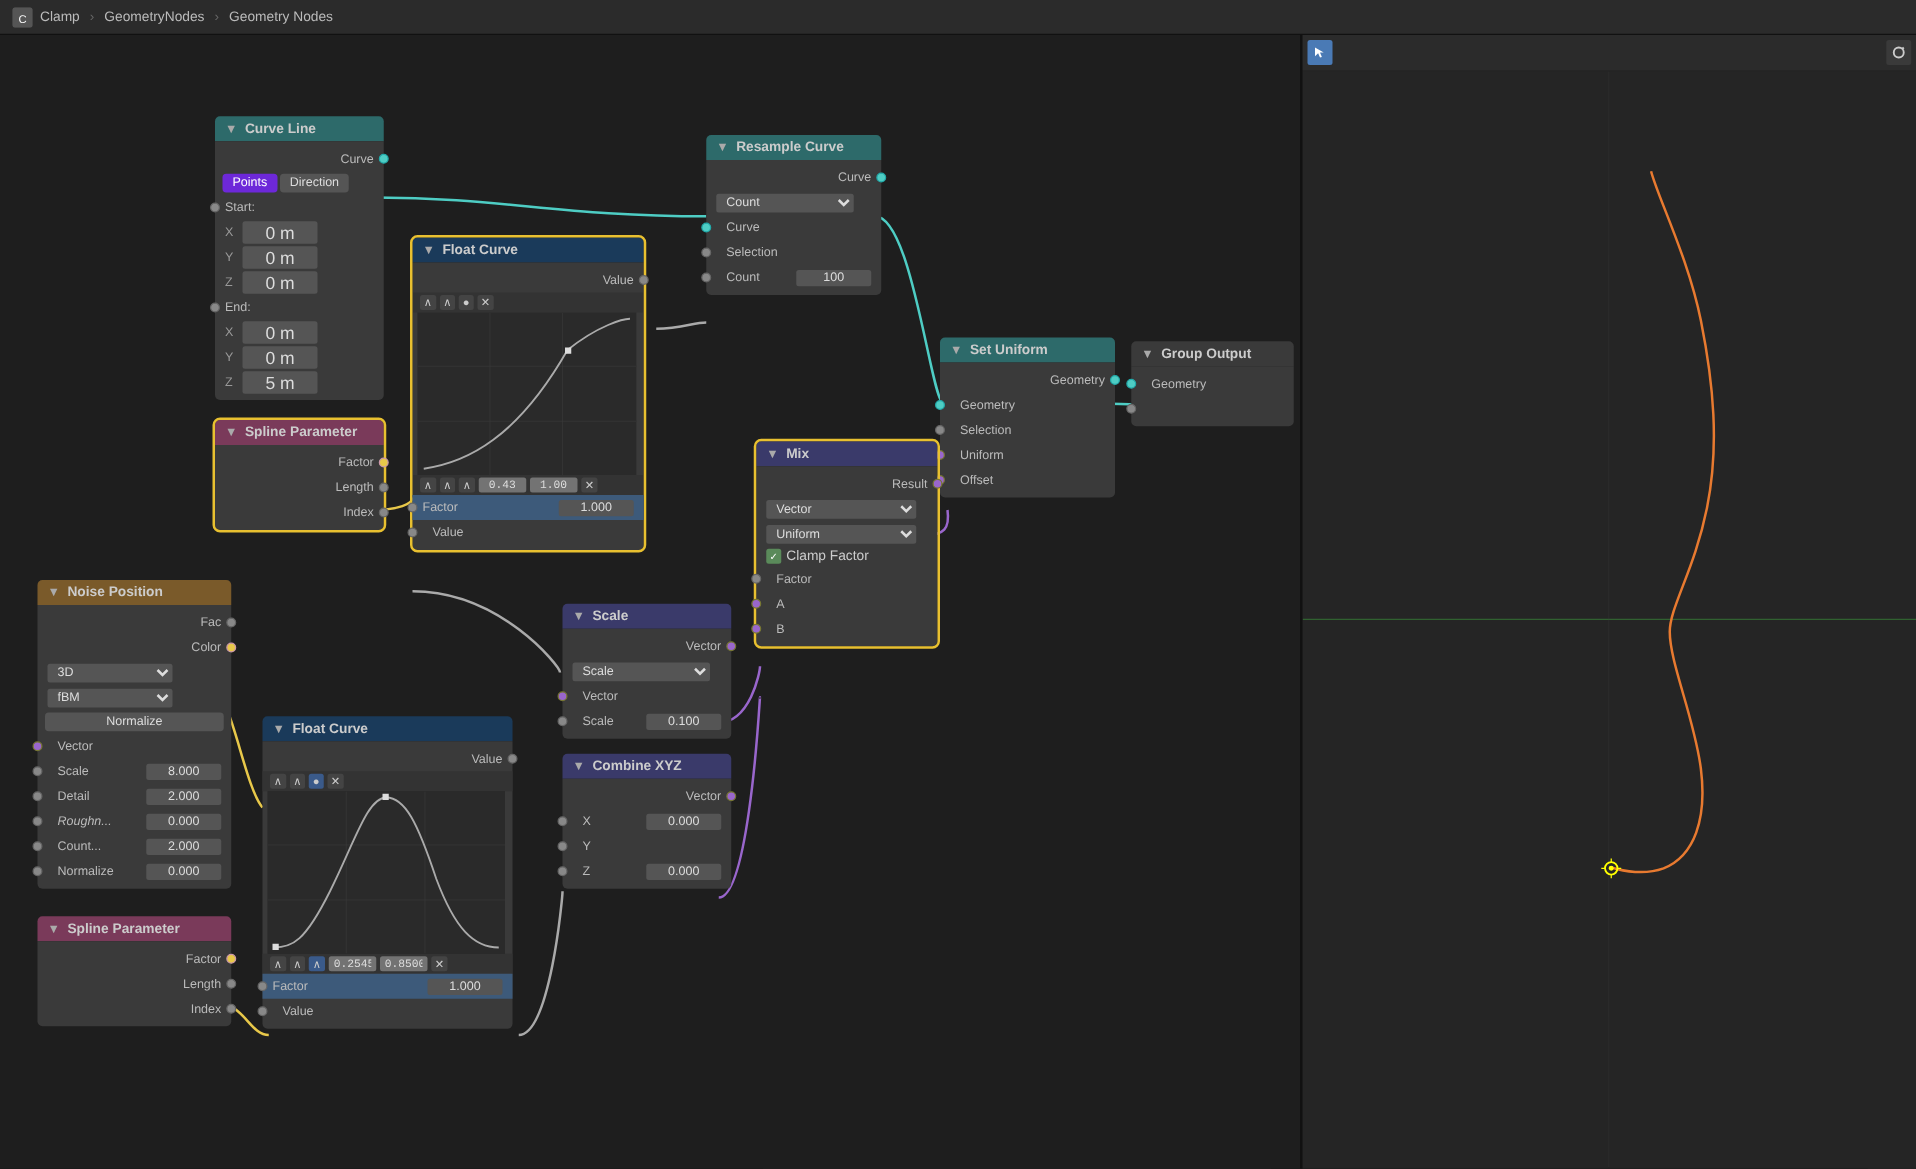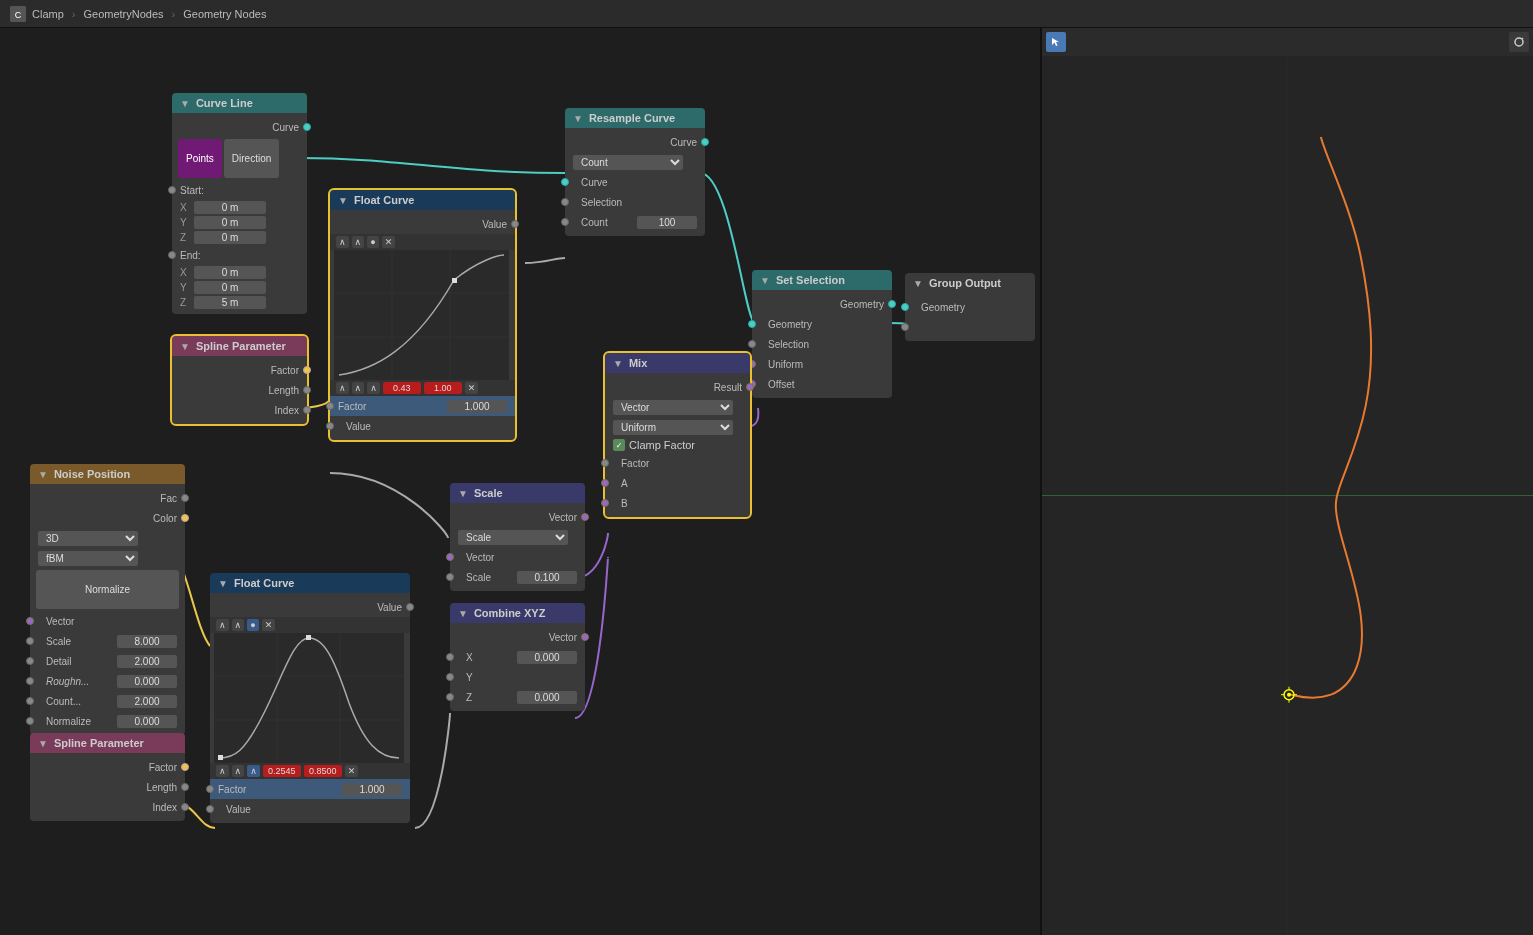--- a/index.html
+++ b/index.html
@@ -146,34 +146,34 @@
       width: 80px;
     }
 
     
     .btn-row {
       display: flex;
       gap: 2px;
       padding: 2px 6px;
     }
     .btn-blue {
-      background: #701a75;
+      background: #6d28d9;
       color: #fff;
       border: none;
       border-radius: 3px;
       padding: 2px 8px;
       font-size: 10px;
       cursor: pointer;
     }
     .btn-dark {
       background: #555;
       color: #ddd;
       border: none;
       border-radius: 3px;
-      padding: 14px 8px;
+      padding: 2px 8px;
       font-size: 10px;
       cursor: pointer;
     }
 
     
     .curve-graph {
       background: #2a2a2a;
       width: 160px;
       height: 120px;
       position: relative;
@@ -225,22 +225,22 @@
       display: flex;
       align-items: center;
       padding: 1px 8px;
       gap: 2px;
     }
     .xyz-label {
       color: #999; font-size: 10px; width: 12px;
     }
     .xyz-input {
       background: #555; border: none; color: #ddd;
-      font-size: 10px; padding: 1px 4px; border-radius: 2px;
-      width: 72px; text-align: center;
+      font-size: 14px; padding: 1px 4px; border-radius: 2px;
+      width: 60px; text-align: center;
     }
 
     .checkbox-row {
       display: flex; align-items: center; gap: 4px; padding: 2px 8px;
     }
     .checkbox-box {
       width: 12px; height: 12px; background: #5a8a5a;
       border-radius: 2px; display: flex; align-items: center;
       justify-content: center; font-size: 8px; color: #fff;
     }
@@ -251,23 +251,24 @@
     
     .curve-toolbar {
       display: flex; align-items: center; gap: 3px; padding: 2px 6px;
       background: #333;
     }
     .curve-toolbar-btn {
       background: #444; border: none; color: #ccc;
       border-radius: 2px; padding: 1px 3px; font-size: 9px; cursor: pointer;
     }
     .curve-val {
-      background: #b91c1c; border: none; color: #ddd;
+      background: #737373; border: none; color: #ddd;
       font-size: 9px; padding: 1px 4px; border-radius: 2px; width: 38px;
       text-align: center;
+      font-family: Liberation Mono, monospace;
     }
 
   </style>
 </head>
 <body>
 
 <div class="topbar">
   <span class="topbar-icon">
     <svg width="16" height="16" viewBox="0 0 16 16">
         <rect width="16" height="16" fill="#555" rx="2"></rect>
@@ -462,21 +463,21 @@
       <div class="node-row">
         <span class="node-row-label">Index</span>
         <div class="socket socket-right socket-grey" style="right:-4px; top:6px;"></div>
       </div>
     </div>
   </div>
 
   <div class="node" style="left:752px; top:242px; width:140px;">
     <div class="node-header" style="background:#2d6a6a;">
       <span class="node-collapse">▼</span>
-      <span>Set Selection</span>
+      <span>Set Uniform</span>
     </div>
     <div class="node-body">
       <div class="node-row">
         <span class="node-row-label">Geometry</span>
         <div class="socket socket-right socket-teal" style="right:-4px; top:6px;"></div>
       </div>
       <div class="node-row">
         <div class="socket socket-left socket-teal" style="left:-4px; top:6px;"></div>
         <span class="node-row-label left-align" style="padding-left:8px;">Geometry</span>
       </div>

